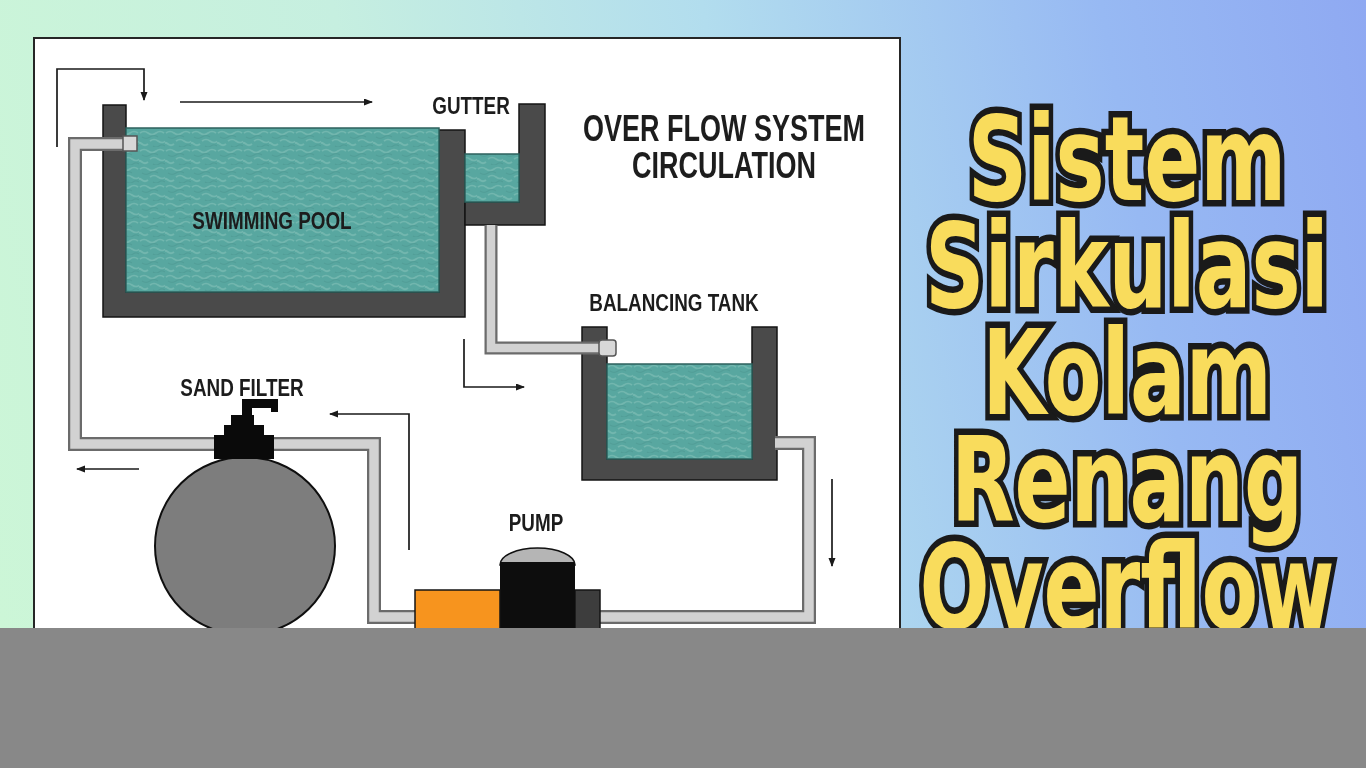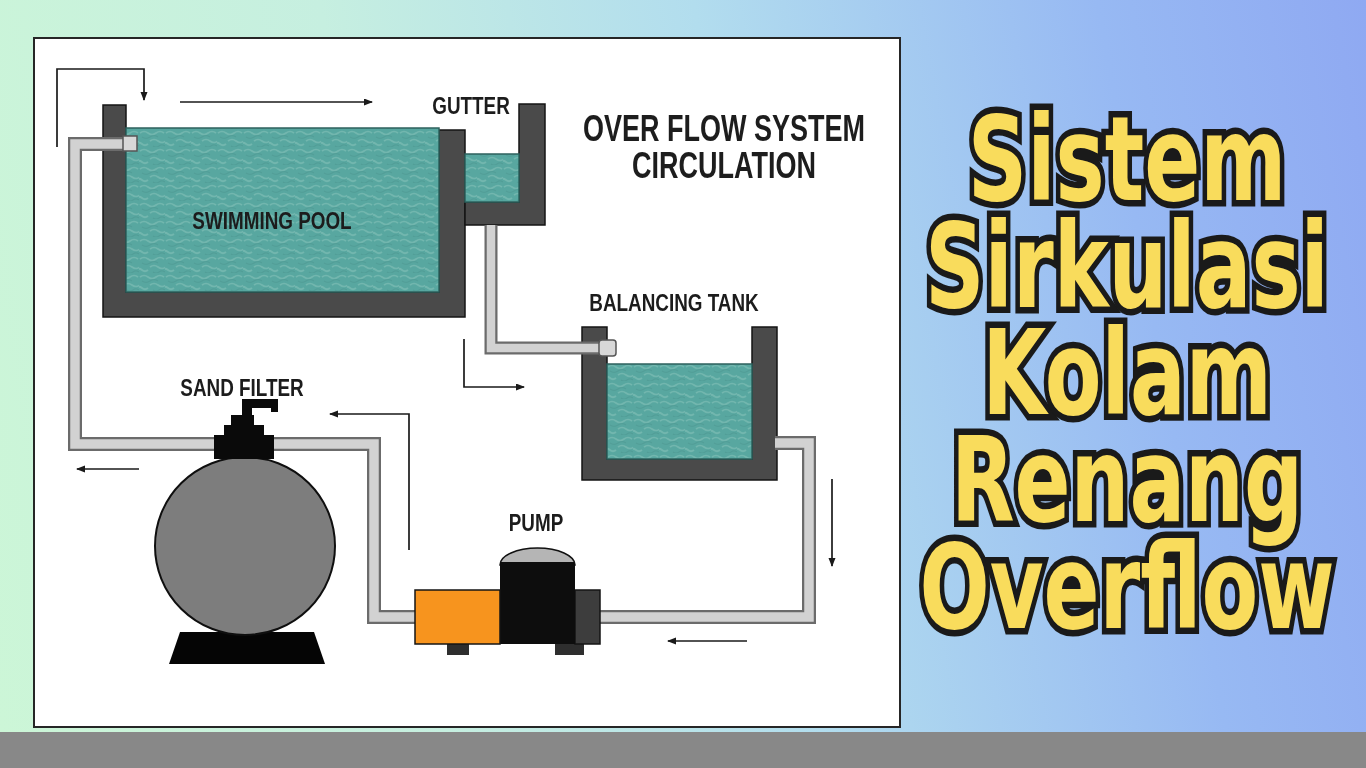--- a/index.html
+++ b/index.html
@@ -1,17 +1,17 @@
 <!DOCTYPE html>
 <html><head>
 <meta charset="utf-8">
 <style>
   html,body{margin:0;padding:0;background:#888;}
   #stage{
-    position:relative; width:1366px; height:732px; overflow:hidden;
+    position:relative; width:1366px; height:628px; overflow:hidden;
     font-family:"Liberation Sans", sans-serif;
     background:linear-gradient(80deg,#ccf6d7 0%,#c6efe0 30%,#b2ddee 55%,#97b9f3 82%,#8fa9f2 100%);
   }
   #panel{
     position:absolute; left:33px; top:37px; width:864px; height:687px;
     background:#ffffff; border:2px solid #262626;
   }
   #diagram-svg{position:absolute; left:0; top:0;}
   .label{
     position:absolute; white-space:nowrap; font-weight:bold; font-size:23px;

